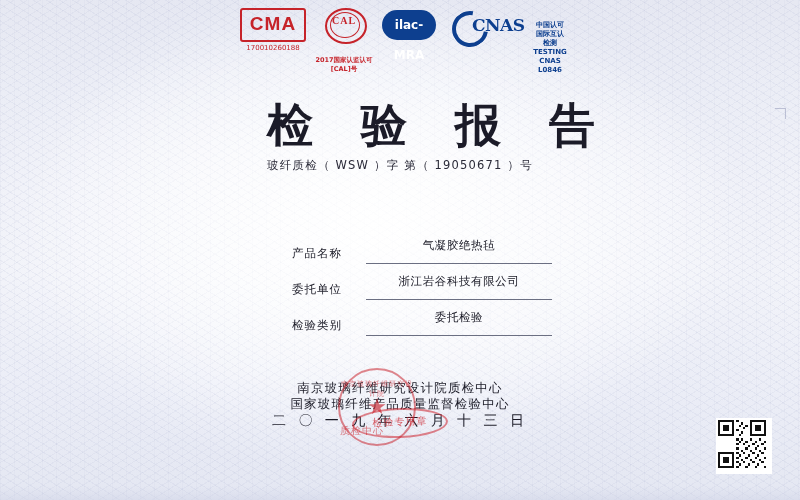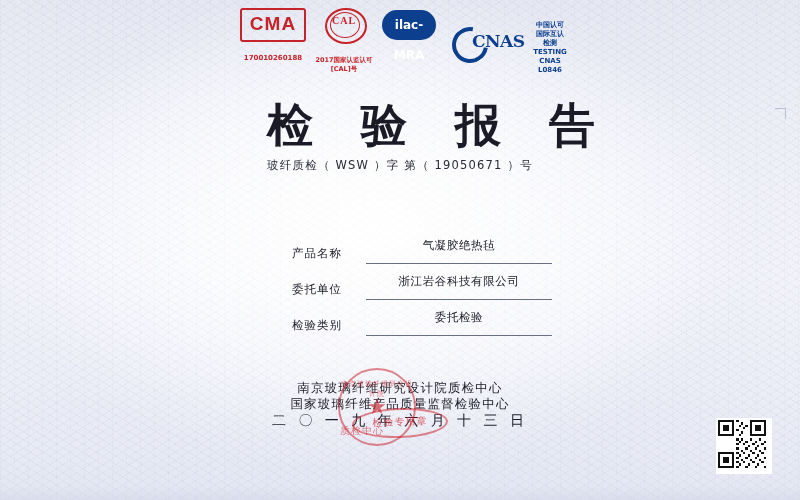--- a/index.html
+++ b/index.html
@@ -57,22 +57,22 @@
     color: #c6232a;
     font-weight: bold;
     font-size: 19px;
     letter-spacing: 1px;
     line-height: 28px;
     font-family: Liberation Sans, sans-serif;
   }
   .cma-num {
     color: #c6232a;
     font-size: 7px;
-    font-weight: bold;
-    margin-top: 12px;
+    font-weight: normal;
+    margin-top: 2px;
     letter-spacing: 0px;
   }
   .cnas-cal {
     width: 44px; height: 40px;
     position: relative;
   }
   .cnas-cal .ring {
     position: absolute;
     left: 3px; top: 0;
     width: 38px; height: 32px;
@@ -344,21 +344,21 @@
         <div class="ring2"></div>
         <div class="letters">CAL</div>
         <div class="cal-num">2017国家认监认可[CAL]号</div>
       </div>
     </div>
 
     <div class="mark" style="margin-top:2px;">
       <div class="ilac">ilac-MRA</div>
     </div>
 
-    <div class="mark" style="margin-top:18px;text-decoration:underline;">
+    <div class="mark" style="margin-top:2px;text-decoration:underline;">
       <div class="cnas-logo">
         <div class="circ"></div>
         <div class="txt">CNAS</div>
       </div>
     </div>
 
     <div class="mark cnas-text" style="margin-top:12px;text-align:center;">
       <div>中国认可</div>
       <div>国际互认</div>
       <div>检测</div>

